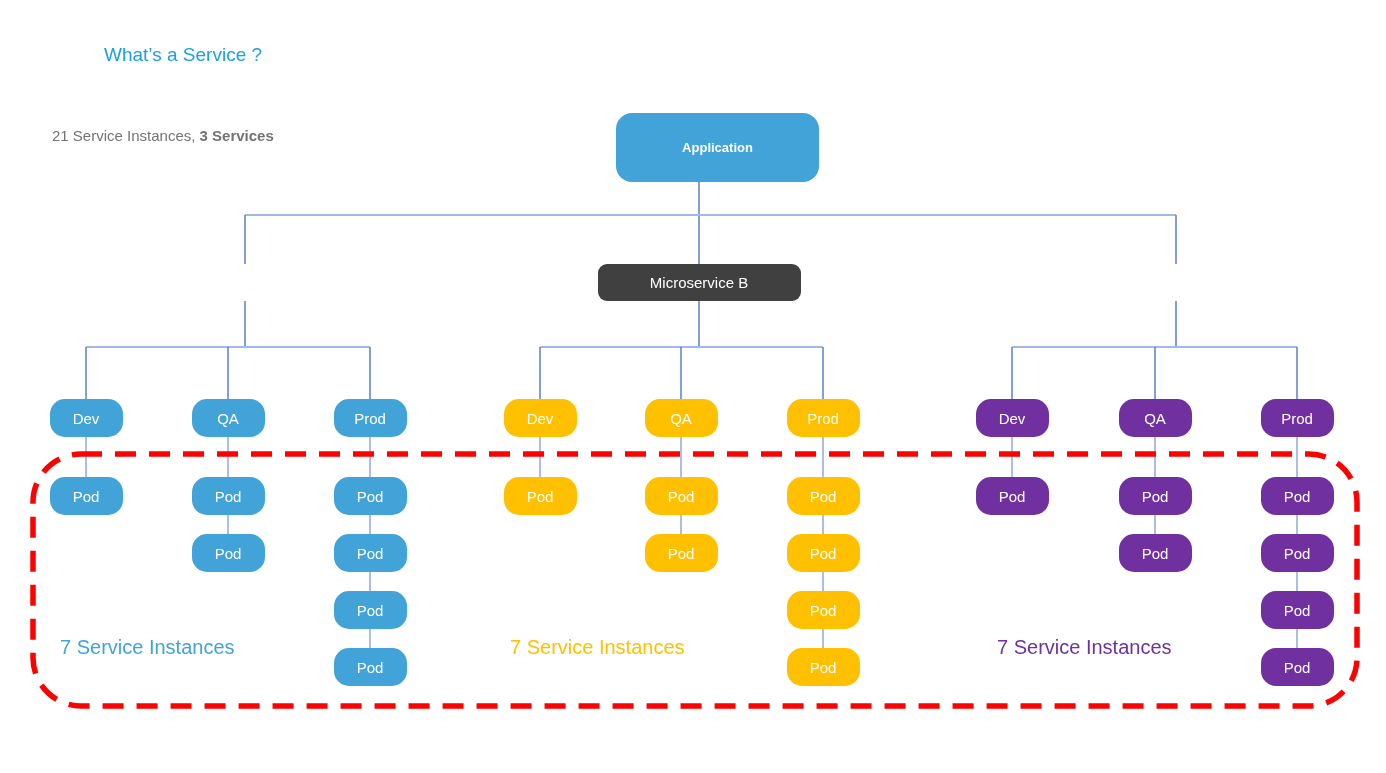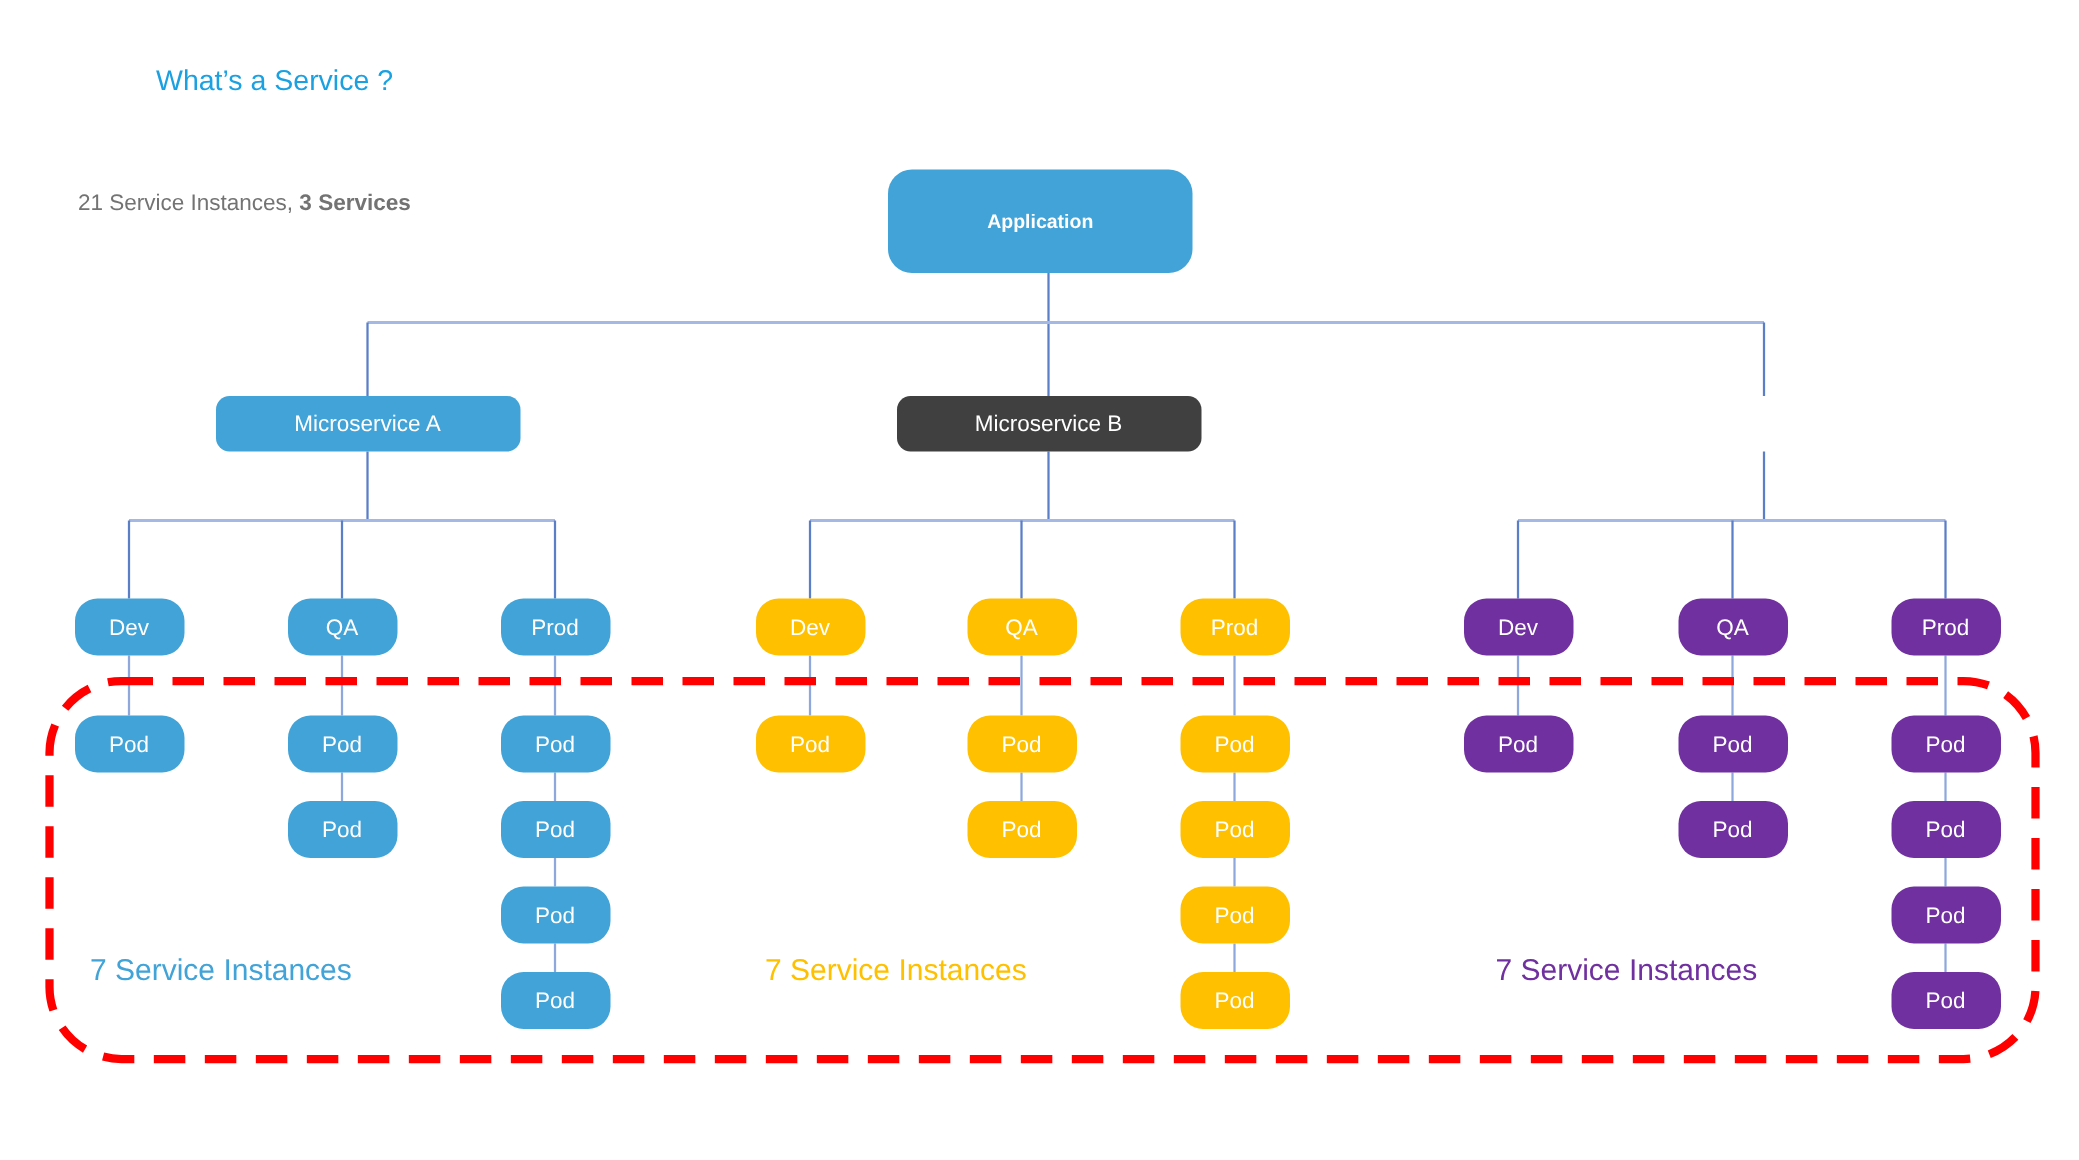--- a/index.html
+++ b/index.html
@@ -98,22 +98,21 @@
       <line x1="1155" y1="437" x2="1155" y2="477" stroke="#8FA8DC" stroke-width="1.5"></line>
       <line x1="1155" y1="515" x2="1155" y2="534" stroke="#8FA8DC" stroke-width="1.5"></line>
       <line x1="1297" y1="347" x2="1297" y2="399" stroke="#5B7EC9" stroke-width="1.5"></line>
       <line x1="1297" y1="437" x2="1297" y2="477" stroke="#8FA8DC" stroke-width="1.5"></line>
       <line x1="1297" y1="515" x2="1297" y2="534" stroke="#8FA8DC" stroke-width="1.5"></line>
       <line x1="1297" y1="572" x2="1297" y2="591" stroke="#8FA8DC" stroke-width="1.5"></line>
       <line x1="1297" y1="629" x2="1297" y2="648" stroke="#8FA8DC" stroke-width="1.5"></line>
       <rect x="33" y="454" width="1324" height="252" rx="48" fill="none" stroke="#FF0000" stroke-width="5.5" stroke-dasharray="21 13"></rect>
     </svg>
   <div id="nodes">
-      <div class="node app" style="left: 592px; top: 113px; width: 203px; height: 69px; background: rgb(65, 163, 215); text-align: right;">Application</div>
-      <div class="node svc" style="left: 143.5px; top: 264px; width: 203px; height: 37px; background: rgb(65, 163, 215);">Microservice A</div>
+      <div class="node app" style="left: 616px; top: 113px; width: 203px; height: 69px; background: rgb(65, 163, 215); text-align: right;">Application</div>
       <div class="node env" style="left: 49.5px; top: 399px; width: 73px; height: 38px; background: rgb(65, 163, 215);">Dev</div>
       <div class="node pod" style="left: 49.5px; top: 477px; width: 73px; height: 38px; background: rgb(65, 163, 215);">Pod</div>
       <div class="node env" style="left: 191.5px; top: 399px; width: 73px; height: 38px; background: rgb(65, 163, 215);">QA</div>
       <div class="node pod" style="left: 191.5px; top: 477px; width: 73px; height: 38px; background: rgb(65, 163, 215);">Pod</div>
       <div class="node pod" style="left: 191.5px; top: 534px; width: 73px; height: 38px; background: rgb(65, 163, 215);">Pod</div>
       <div class="node env" style="left: 333.5px; top: 399px; width: 73px; height: 38px; background: rgb(65, 163, 215);">Prod</div>
       <div class="node pod" style="left: 333.5px; top: 477px; width: 73px; height: 38px; background: rgb(65, 163, 215);">Pod</div>
       <div class="node pod" style="left: 333.5px; top: 534px; width: 73px; height: 38px; background: rgb(65, 163, 215);">Pod</div>
       <div class="node pod" style="left: 333.5px; top: 591px; width: 73px; height: 38px; background: rgb(65, 163, 215);">Pod</div>
       <div class="node pod" style="left: 333.5px; top: 648px; width: 73px; height: 38px; background: rgb(65, 163, 215);">Pod</div>

